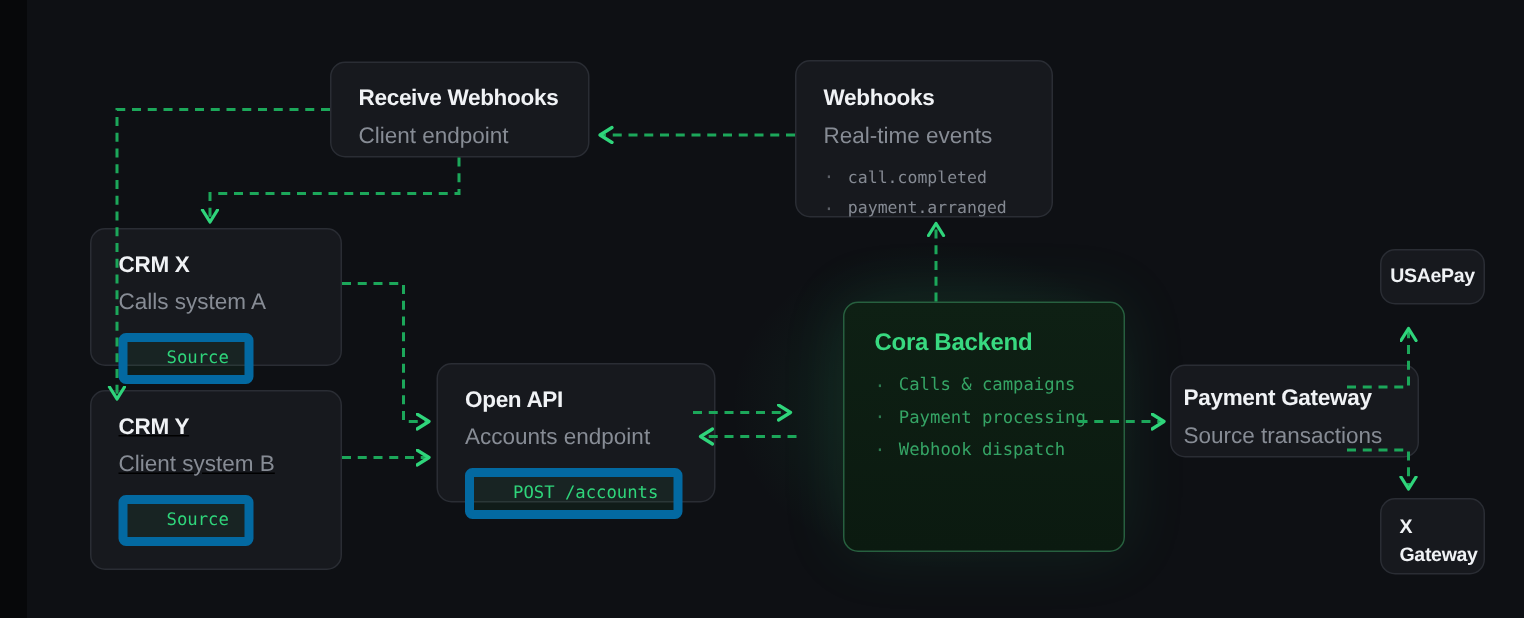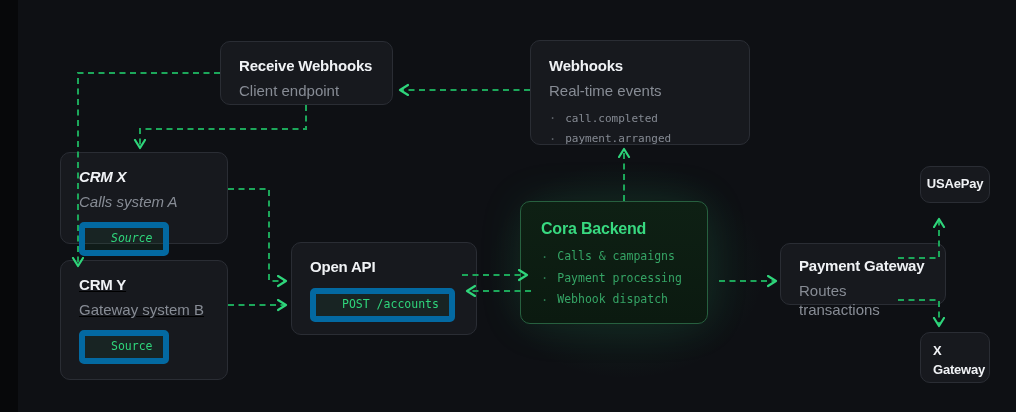--- a/index.html
+++ b/index.html
@@ -39,35 +39,35 @@
   .event-row .dot{color:#5b5f66;margin-right:9px;font-size:12px;}
   .badge{
     display:inline-block;margin-top:11px;
     color:#2fd57b;font-size:11.5px;
     border:6px solid #0369a1;border-radius:5px;
     background:rgba(47,213,123,0.06);
     padding:3px 10px 4px 26px;line-height:1.3;
   }
   
   .n-receive{left:202px;top:41px;width:173px;height:64px;}
-  .n-webhooks{left:512px;top:40px;width:220px;height:105px;padding-top:16px;}
-  .n-crmx{left:42px;top:152px;width:168px;height:92px;font-style:italic;}
+  .n-webhooks{left:512px;top:40px;width:172px;height:105px;padding-top:16px;}
+  .n-crmx{left:42px;top:152px;width:168px;height:92px;}
   .n-crmy{left:42px;top:260px;width:168px;height:120px;text-decoration:underline;}
   .n-openapi{left:273px;top:242px;width:186px;height:93px;}
   .n-cora{
-    left:502px;top:201px;width:188px;height:123px;padding:17px 20px;
+    left:544px;top:201px;width:188px;height:167px;padding:17px 20px;
     background:linear-gradient(180deg,#0e2014 0%,#0b1a10 100%);
     border:1px solid #27603f;
     box-shadow:0 0 45px rgba(46,209,122,0.10);
   }
   .n-cora .title{color:#38d980;font-size:16px;}
   .n-cora .subtitle{color:#37bb72;}
   .n-cora .event-row{color:#35a465;font-size:11.5px;margin-top:7px;}
   .n-cora .event-row .dot{color:#2c7a4f;}
-  .n-payment{left:762px;top:243px;width:166px;height:62px;padding:13px 18px;}
+  .n-payment{left:762px;top:243px;width:166px;height:62px;padding:13px 8px;}
   .n-usaepay{
     left:902px;top:166px;width:70px;height:37px;padding:0;
     display:flex;align-items:center;justify-content:center;
   }
   .n-usaepay .title{font-size:13px;text-align:right;}
   .n-xgateway{left:902px;top:332px;width:70px;height:51px;padding:9px 12px;}
   .n-xgateway .title{font-size:13px;line-height:1.45;}
   svg.edges{position:absolute;left:0;top:0;z-index:5;pointer-events:none;}
   svg.edges path.line{
     fill:none;stroke:#1ca75a;stroke-width:2;stroke-dasharray:6 4.5;
@@ -101,26 +101,27 @@
   </div>
 
   <div class="node n-crmx">
     <div class="title">CRM X</div>
     <div class="subtitle">Calls system A</div>
     <span class="badge mono">Source</span>
   </div>
 
   <div class="node n-crmy">
     <div class="title">CRM Y</div>
-    <div class="subtitle">Gateway system B</div>
+    <div class="subtitle">Client system B</div>
     <span class="badge mono">Source</span>
   </div>
 
   <div class="node n-openapi">
     <div class="title">Open API</div>
+    <div class="subtitle">Accounts endpoint</div>
     <span class="badge mono">POST /accounts</span>
   </div>
 
   <div class="node n-cora">
     <div class="title">Cora Backend</div>
     <div class="events">
       <div class="event-row mono">
           <span class="dot">·</span>
           <span>Calls &amp; campaigns</span>
         </div>
@@ -130,21 +131,21 @@
         </div>
       <div class="event-row mono">
           <span class="dot">·</span>
           <span>Webhook dispatch</span>
         </div>
     </div>
   </div>
 
   <div class="node n-payment">
     <div class="title">Payment Gateway</div>
-    <div class="subtitle">Routes transactions</div>
+    <div class="subtitle">Source transactions</div>
   </div>
 
   <div class="node n-usaepay">
     <div class="title">USAePay</div>
   </div>
 
   <div class="node n-xgateway">
     <div class="title">X Gateway</div>
   </div>
 

